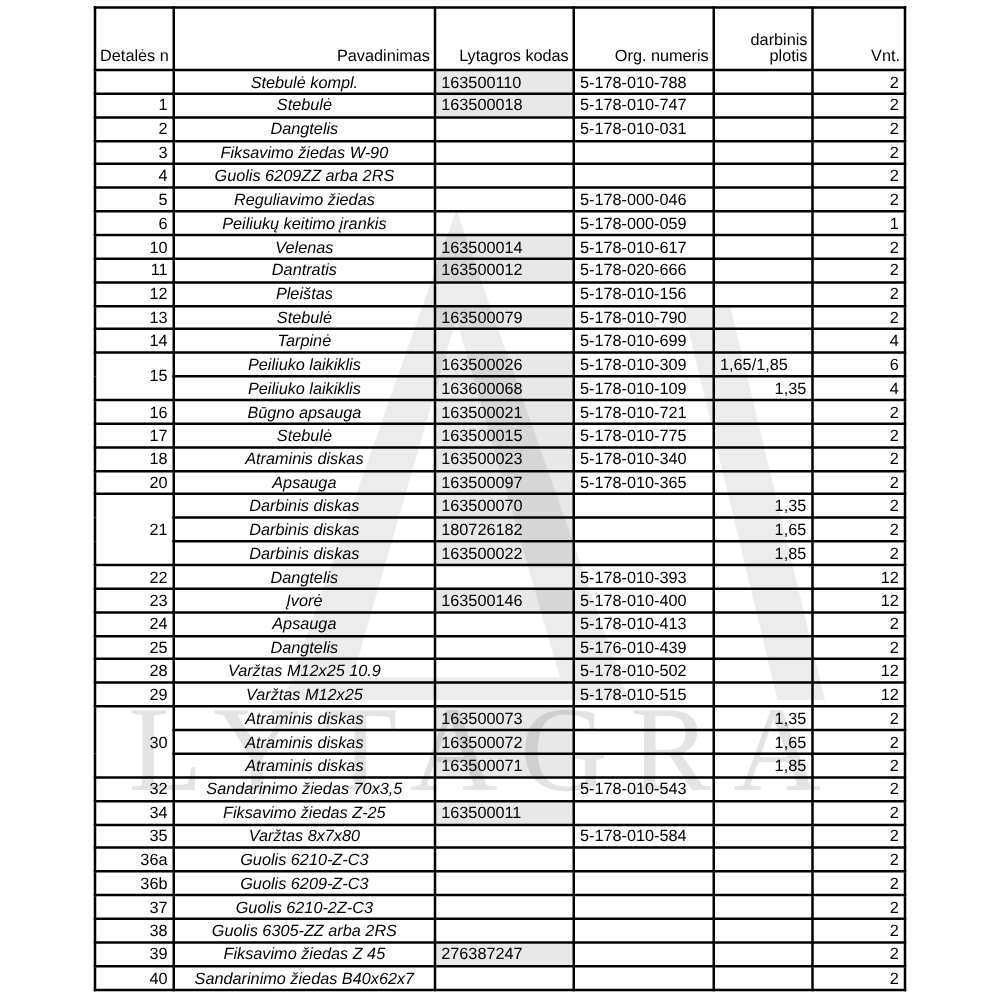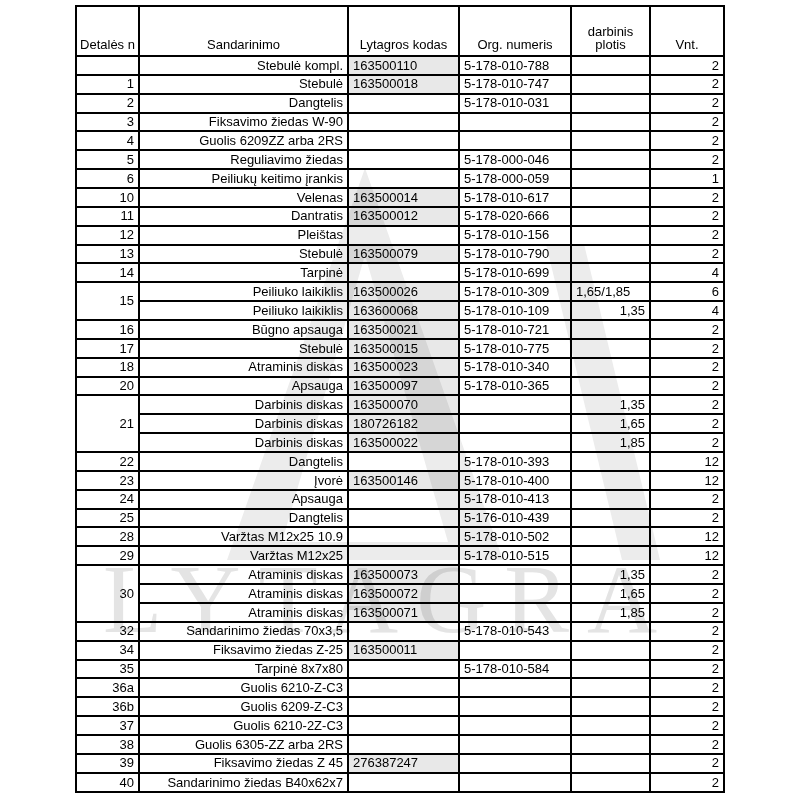--- a/index.html
+++ b/index.html
@@ -26,29 +26,29 @@
     border:2px solid #000;
     font-size:13px;
     line-height:1.05;
     padding:0 4px;
     overflow:hidden;
     white-space:nowrap;
   }
   .parts thead tr{height:50px;}
   .parts th{
     font-weight:normal;
-    text-align:center;
+    text-align:right;
     vertical-align:bottom;
     white-space:normal;
     padding:2px 3px 3px 3px;
   }
   .parts tbody tr{height:18px;}
   .parts td{vertical-align:middle;}
   td.c-nr{text-align:right;}
-  td.c-name{text-align:right;}
+  td.c-name{text-align:center;font-style:italic;}
   td.c-code{text-align:left;}
   td.c-code.shaded{background:rgba(0,0,0,0.09);}
   td.c-org{text-align:left;}
   td.c-width{text-align:right;margin-top:36px;}
   td.c-width.wleft{text-align:left;}
   td.c-qty{text-align:right;}
   .wm-text{
     font-family:"Liberation Serif",serif;
   }
 </style>
@@ -68,21 +68,21 @@
       <col style="width:63px">
       <col style="width:209px">
       <col style="width:111px">
       <col style="width:112px">
       <col style="width:79px">
       <col style="width:74px">
     </colgroup>
     <thead>
       <tr>
           <th>Detalės n</th>
-          <th>Sandarinimo</th>
+          <th>Pavadinimas</th>
           <th>Lytagros kodas</th>
           <th>Org. numeris</th>
           <th>darbinis plotis</th>
           <th>Vnt.</th>
         </tr>
     </thead>
     <tbody>
         <tr>
           <td class="c-nr"></td>
           <td class="c-name">Stebulė kompl.</td>
@@ -329,21 +329,21 @@
         <tr>
           <td class="c-nr">34</td>
           <td class="c-name">Fiksavimo žiedas Z-25</td>
           <td class="c-code shaded">163500011</td>
           <td class="c-org"></td>
           <td class="c-width"></td>
           <td class="c-qty">2</td>
         </tr>
         <tr>
           <td class="c-nr">35</td>
-          <td class="c-name">Tarpinė 8x7x80</td>
+          <td class="c-name">Varžtas 8x7x80</td>
           <td class="c-code"></td>
           <td class="c-org">5-178-010-584</td>
           <td class="c-width"></td>
           <td class="c-qty">2</td>
         </tr>
         <tr>
           <td class="c-nr">36a</td>
           <td class="c-name">Guolis 6210-Z-C3</td>
           <td class="c-code"></td>
           <td class="c-org"></td>

